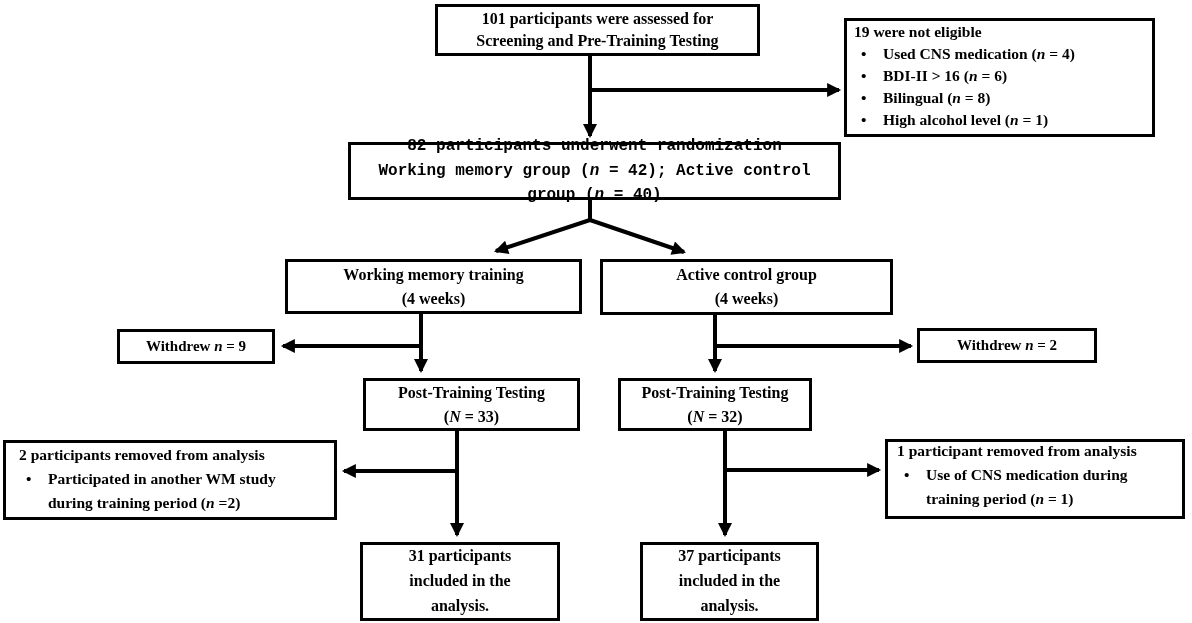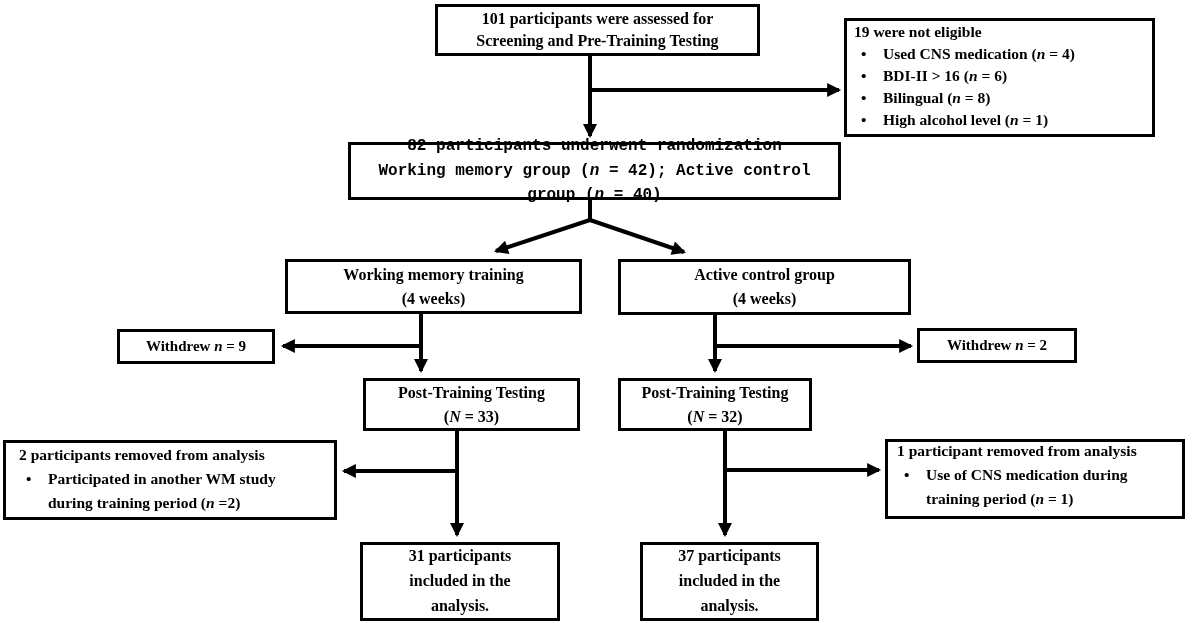--- a/index.html
+++ b/index.html
@@ -25,23 +25,23 @@
   .line.bullet { padding-left:29px; }
   .line.bullet .dot { position:absolute; left:7px; }
   .line.cont { padding-left:29px; }
   .var { font-style:italic; }
 
   
   #box-assessed       { left:435px; top:4px;   width:325px; height:52px; }
   #box-not-eligible   { left:844px; top:18px;  width:311px; height:119px; font-size:15.5px; line-height:22px; padding:0 6px 4px 7px; }
   #box-randomized     { left:348px; top:142px; width:493px; height:58px; line-height:1.55;font-family:Liberation Mono, monospace; }
   #box-wm-training    { left:285px; top:259px; width:297px; height:55px; line-height:1.5; }
-  #box-active-control { left:600px; top:259px; width:293px; height:56px; line-height:1.5;margin-left:18px; }
+  #box-active-control { left:600px; top:259px; width:293px; height:56px; line-height:1.5; }
   #box-withdrew-wm    { left:117px; top:329px; width:158px; height:35px; font-size:15px; }
-  #box-withdrew-ac    { left:917px; top:328px; width:160px; height:35px; font-size:15px; }
+  #box-withdrew-ac    { left:917px; top:328px; width:180px; height:35px; font-size:15px; }
   #box-post-wm        { left:363px; top:378px; width:217px; height:53px; line-height:1.45; }
   #box-post-ac        { left:618px; top:378px; width:194px; height:53px; line-height:1.45; }
   #box-removed-wm     { left:3px;   top:440px; width:334px; height:80px; font-size:15.5px; line-height:24px; padding:2px 4px 4px 13px; }
   #box-removed-ac     { left:885px; top:439px; width:300px; height:80px; font-size:15.5px; line-height:24px; padding:2px 4px 10px 9px; }
   #box-final-wm       { left:360px; top:542px; width:200px; height:79px; line-height:1.55; }
   #box-final-ac       { left:640px; top:542px; width:179px; height:79px; line-height:1.55; }
 </style>
 </head>
 <body>
 

